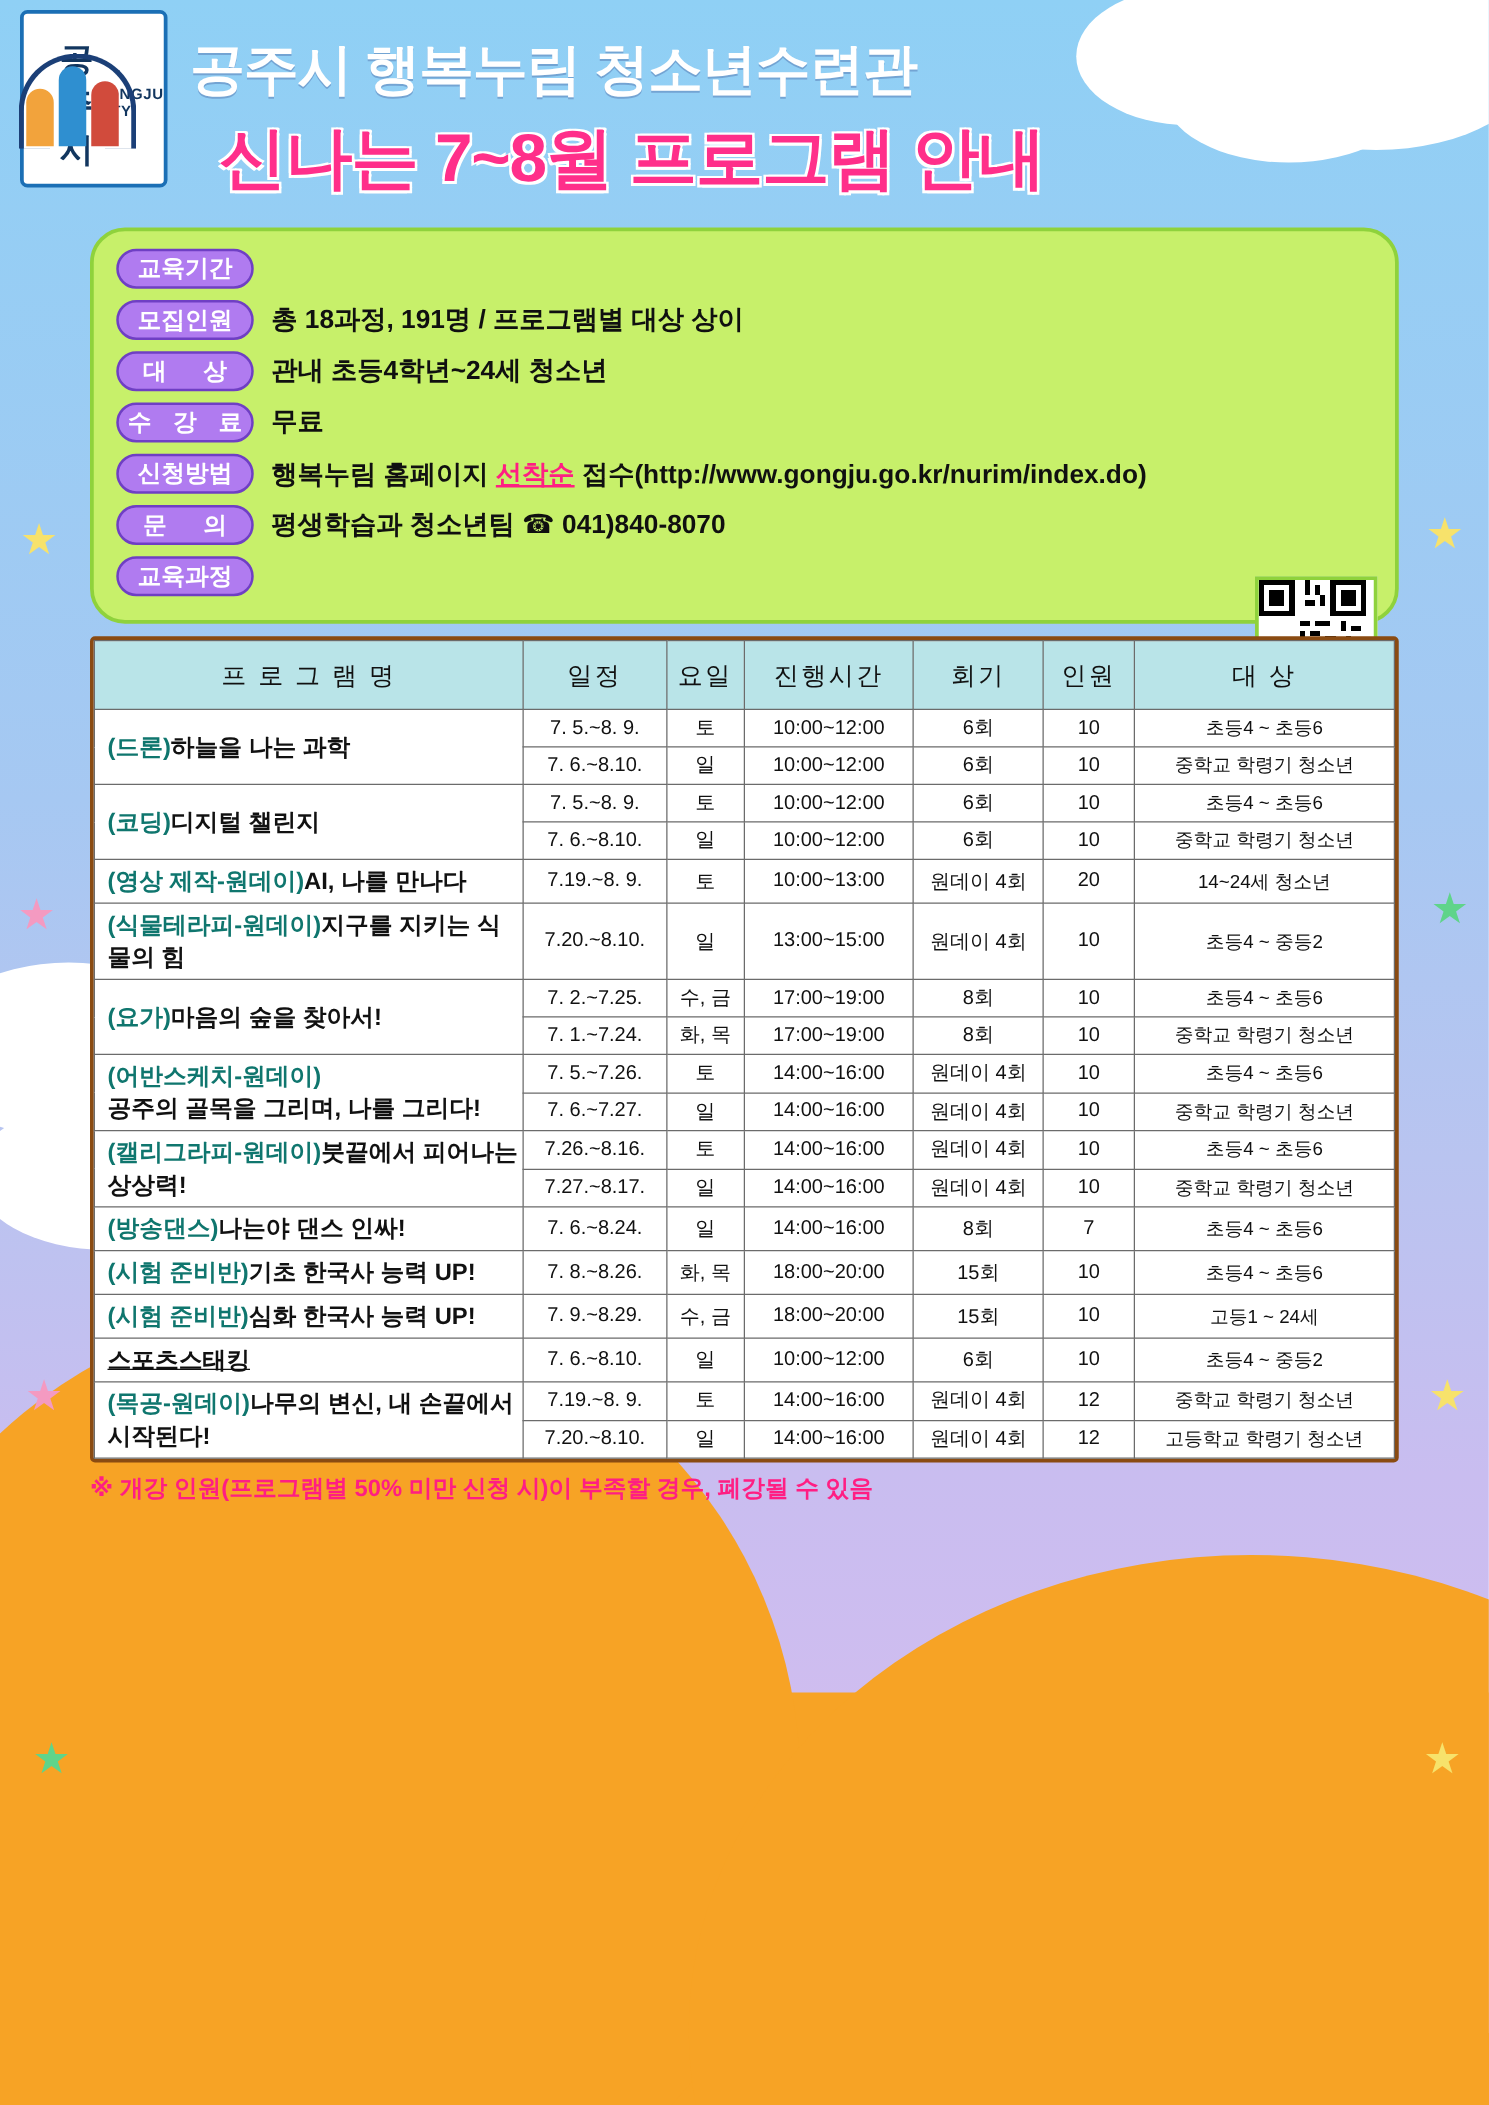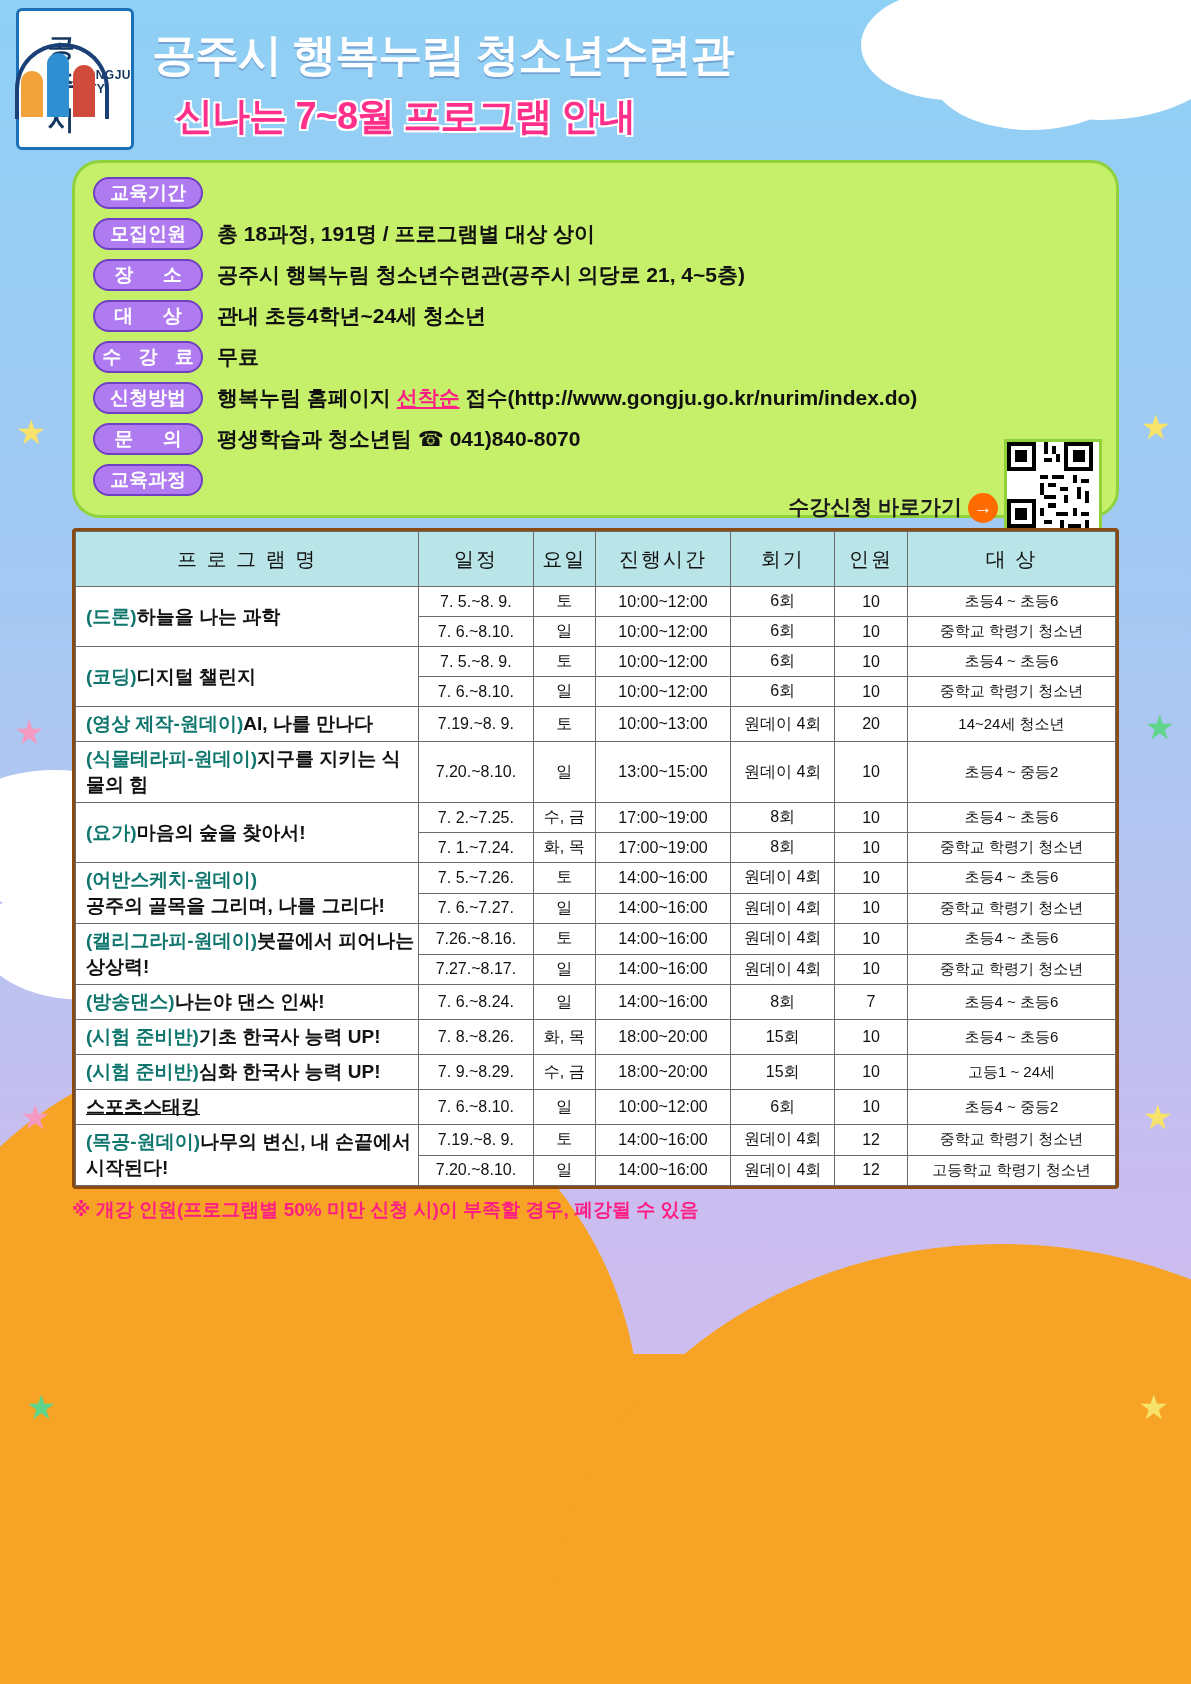--- a/index.html
+++ b/index.html
@@ -38,21 +38,21 @@
   .logo-arch .b2{left:28px;height:64px;background:#2f8fd0;}
   .logo-arch .b3{left:54px;height:52px;background:#d14b3c;}
   .logo-arch .outline{position:absolute;left:-4px;bottom:-2px;width:94px;height:76px;border:4px solid #1b3f77;border-radius:46px 46px 0 0;border-bottom:none;box-sizing:border-box;}
   .logo-kr{font-size:27px;font-weight:bold;color:#12365f;margin-top:4px;letter-spacing:1px;}
   .logo-en{font-size:12px;font-weight:bold;color:#12365f;letter-spacing:.5px;}
   .title1{
     margin:12px 0 0 152px;font-size:44px;font-weight:bold;color:#ffffff;letter-spacing:-1px;
     text-shadow:0 2px 0 rgba(80,110,170,.45);
   }
   .title2{
-    margin:6px 0 0 175px;font-size:38px;font-weight:bold;color:#ff2f8a;letter-spacing:-1px;
+    margin:6px 0 0 175px;font-size:54px;font-weight:bold;color:#ff2f8a;letter-spacing:-1px;
     text-shadow:2px 2px 0 #ffffff,-2px -2px 0 #ffffff,2px -2px 0 #ffffff,-2px 2px 0 #ffffff;
   }
   
   .info-panel{
     position:relative;z-index:5;margin:18px 72px 0 72px;background:#c7f06a;
     border:3px solid #8fd23c;border-radius:28px;padding:14px 18px 10px 18px;box-sizing:border-box;
   }
   .info-row{display:flex;align-items:flex-start;margin-bottom:9px;}
   .tag{
     flex:0 0 auto;width:110px;height:32px;background:#b07bf0;border:2px solid #6f3fc4;border-radius:16px;
@@ -130,24 +130,20 @@
 
   <div class="info-row">
     <div class="tag">교육기간</div>
   </div>
 
   <div class="info-row">
     <div class="tag">모집인원</div>
     <div class="info-text">총 18과정, 191명 / 프로그램별 대상 상이</div>
   </div>
 
-  <div class="info-row">
-    <div class="tag sp1">장   소</div>
-    <div class="info-text">공주시 행복누림 청소년수련관(공주시 의당로 21, 4~5층)</div>
-  </div>
 
   <div class="info-row">
     <div class="tag sp1">대   상</div>
     <div class="info-text">관내 초등4학년~24세 청소년</div>
   </div>
 
   <div class="info-row">
     <div class="tag sp2">수 강 료</div>
     <div class="info-text">무료</div>
   </div>

